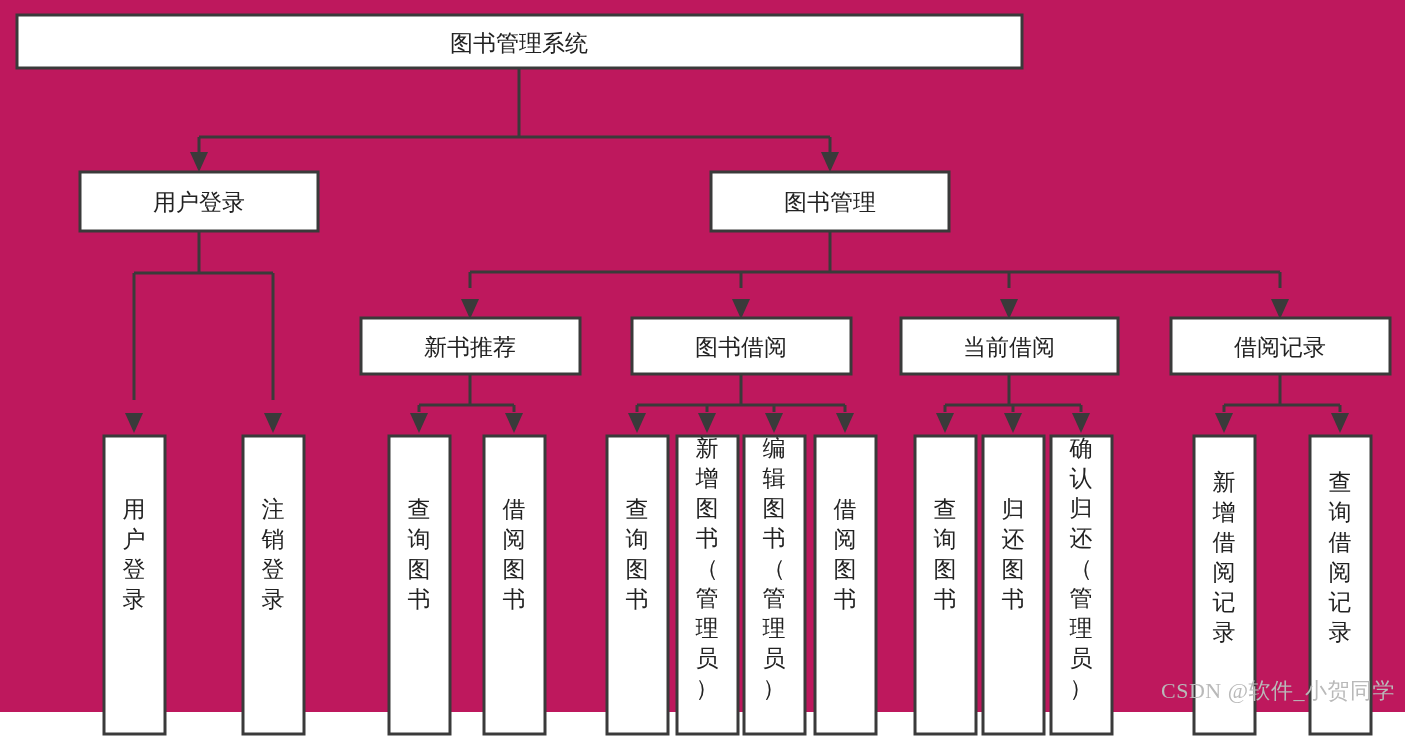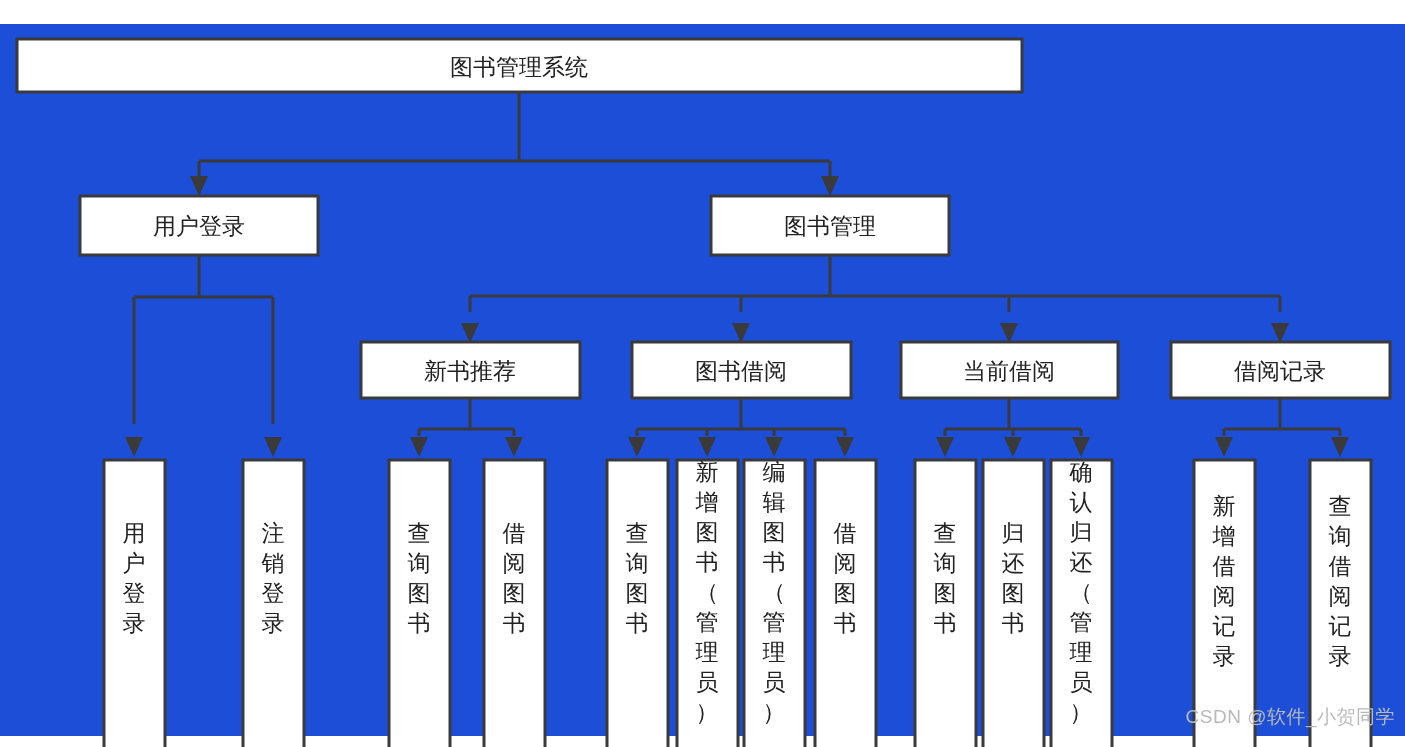--- a/index.html
+++ b/index.html
@@ -1,39 +1,39 @@
 <!DOCTYPE html>
 <html><head>
 <meta charset="utf-8">
 <style>
   html,body{margin:0;padding:0;background:#ffffff;}
   body{
     width:1405px;height:747px;
     font-family:"Liberation Sans","DejaVu Sans",sans-serif;
     overflow:hidden;
   }
-  #diagram-root{position:relative;width:1405px;height:712px;background:#1d4ed8;margin-top:24px;}
+  #diagram-root{position:relative;width:1405px;height:712px;background:#be185d;}
   svg#tree{position:absolute;left:0;top:0;width:1405px;height:747px;}
   .box-rect{fill:#ffffff;stroke:#3a3a3a;stroke-width:3;}
   .connector{stroke:#3a3a3a;stroke-width:3;fill:none;}
   .arrow-head{fill:#3a3a3a;stroke:none;}
   .node-label-h{
     font-family:"Liberation Sans","DejaVu Sans",sans-serif;
     font-size:23px;fill:#222;
     text-anchor:middle;dominant-baseline:central;
   }
   .node-label-v{
     font-family:"Liberation Sans","DejaVu Sans",sans-serif;
     font-size:23px;fill:#222;
     text-anchor:middle;
   }
   .watermark{
     position:absolute;right:10px;bottom:6px;
-    font-family:Liberation Sans, sans-serif;
-    font-size:19px;color:#b9b9b9;letter-spacing:0.5px;
+    font-family:Liberation Serif, serif;
+    font-size:22px;color:#b9b9b9;letter-spacing:0.5px;
     white-space:nowrap;user-select:none;
   }
 </style>
 </head>
 <body>
 
 <div id="diagram-root">
 
   <svg id="tree" viewBox="0 0 1405 747">
     <defs>

